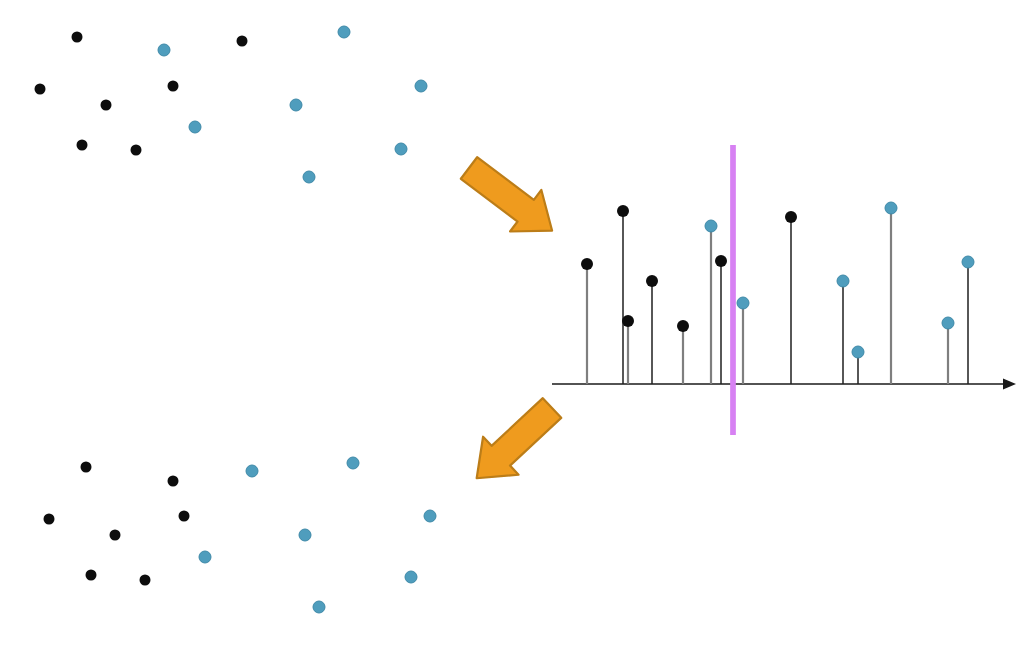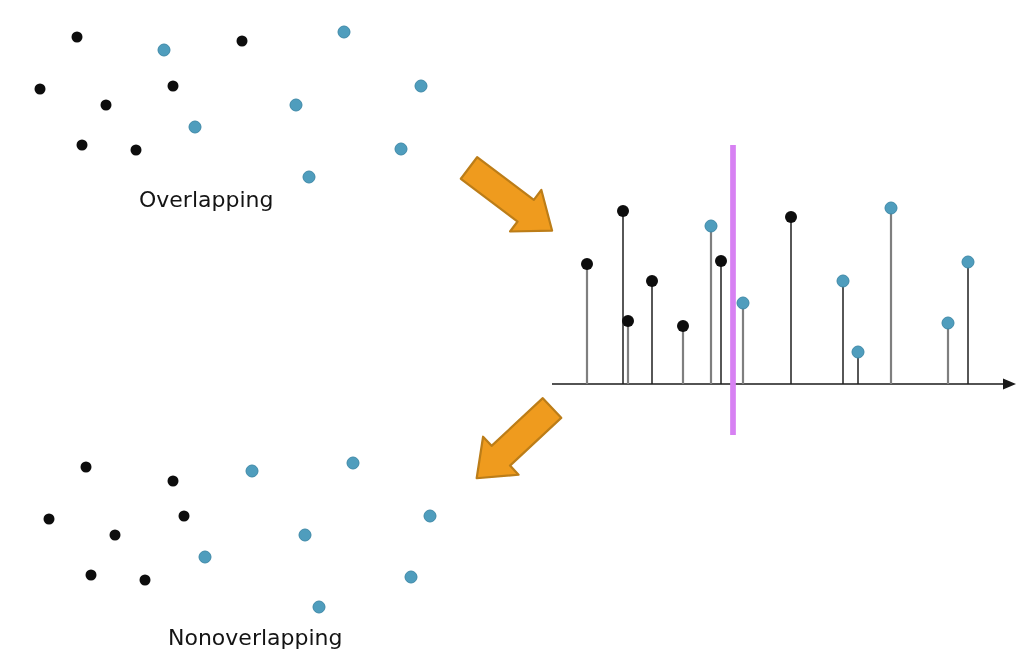--- a/index.html
+++ b/index.html
@@ -96,16 +96,14 @@
         <line x1="948" y1="384" x2="948" y2="323" stroke="#7f7f7f" stroke-width="2.2"></line>
         <circle cx="948" cy="323" r="6" fill="#4f9dbd" stroke="#3e89a8" stroke-width="1"></circle>
         <line x1="968" y1="384" x2="968" y2="262" stroke="#1f1f1f" stroke-width="1.5"></line>
         <circle cx="968" cy="262" r="6" fill="#4f9dbd" stroke="#3e89a8" stroke-width="1"></circle>
         <line x1="733" y1="145" x2="733" y2="435" stroke="#d781f3" stroke-width="5.7"></line>
       </g>
       <polygon points="0,-13.5 71,-13.5 71,-26 104,0 71,26 71,13.5 0,13.5" transform="translate(469,168) rotate(37)" fill="#ef9b1e" stroke="#bc7d18" stroke-width="2.2" stroke-linejoin="round"></polygon>
       <polygon points="0,-13.5 70,-13.5 70,-26 103,0 70,26 70,13.5 0,13.5" transform="translate(552,408) rotate(137)" fill="#ef9b1e" stroke="#bc7d18" stroke-width="2.2" stroke-linejoin="round"></polygon>
     </svg>
 
-  <div class="cluster-label" style="left: 139px; top: 189px; color: rgb(20, 20, 20);">Overlapping</div>
 
-  <div class="cluster-label" style="left: 168px; top: 627px; color: rgb(20, 20, 20);">Nonoverlapping</div>
 </div>
 
 </body></html>

